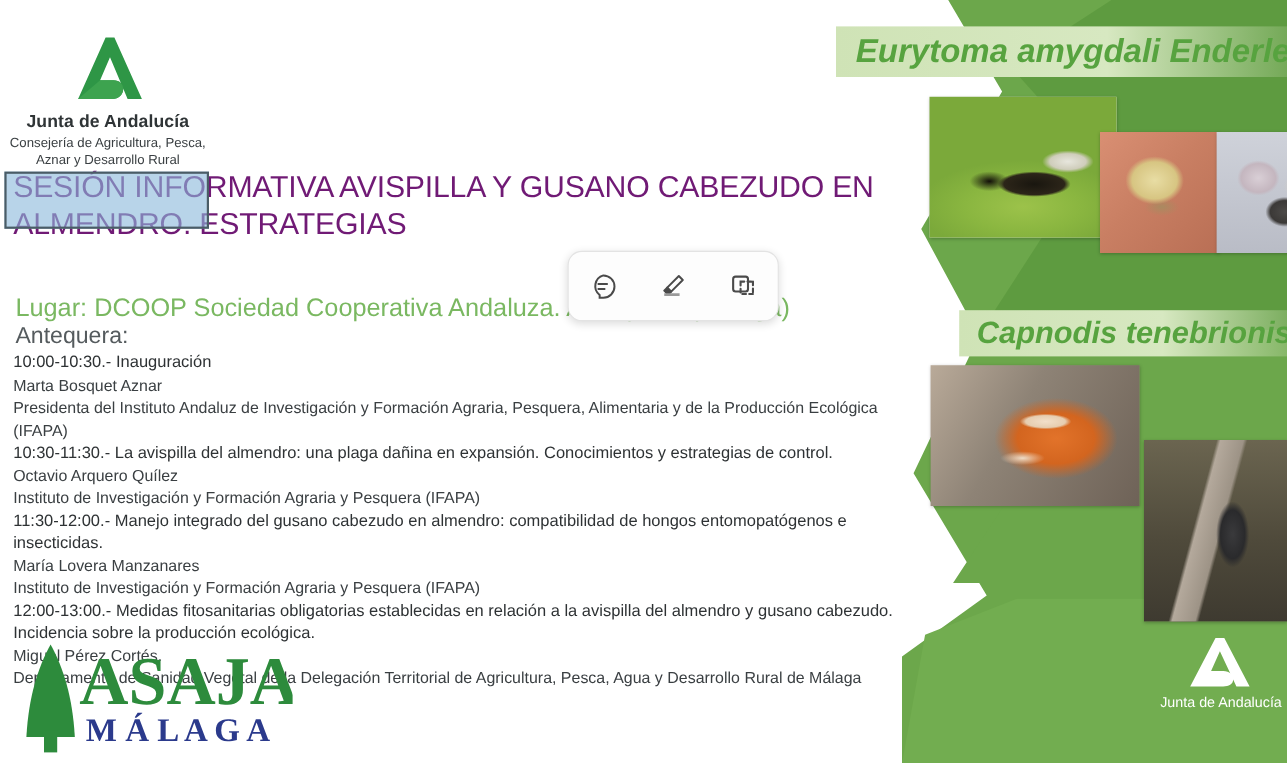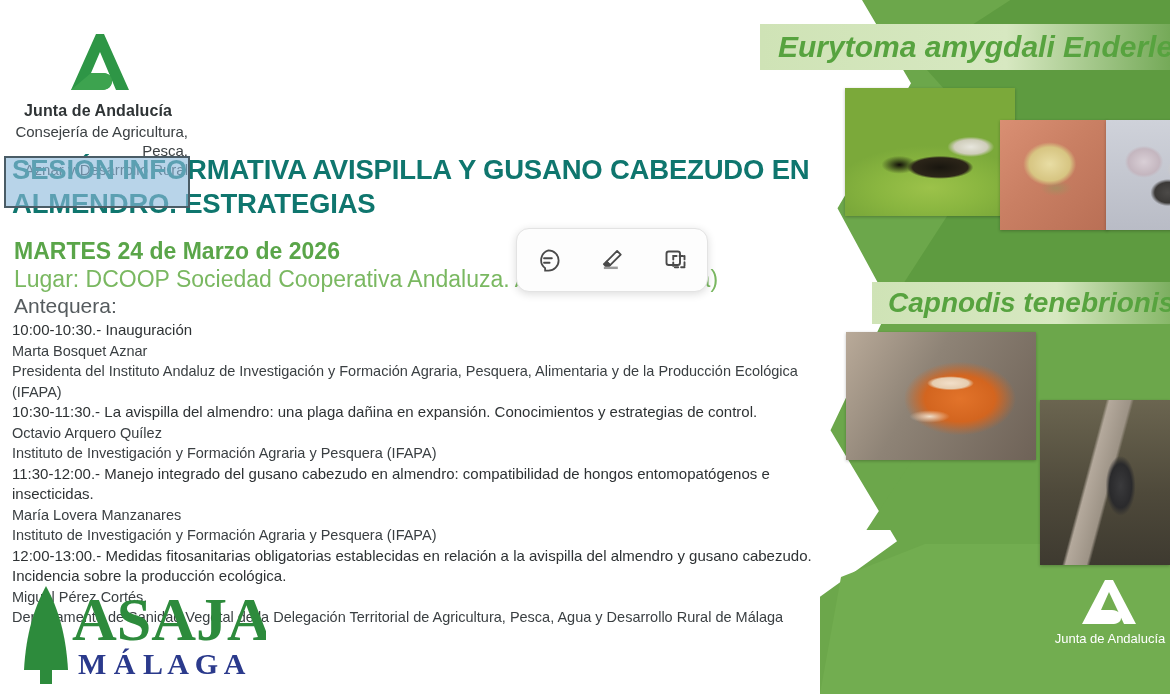--- a/index.html
+++ b/index.html
@@ -62,24 +62,24 @@
     background:
       radial-gradient(ellipse 20px 40px at 62% 52%, #3a3a3c 0%, #2a2a2c 55%, rgba(42,42,44,0) 75%),
       linear-gradient(105deg, rgba(0,0,0,0) 38%, #b4a99c 40%, #9d9386 52%, rgba(0,0,0,0) 54%),
       linear-gradient(#6b6550,#4f4a3b 55%,#3e3a30);}
 
   
   .logo-ja{position:absolute;left:8px;top:28px;width:180px;}
   .logo-ja .mark{width:180px;height:72px;display:block;}
   .logo-ja .name{font-size:16px;font-weight:bold;color:#2f3436;text-align:center;
     margin-top:2px;letter-spacing:.1px;}
-  .logo-ja .sub{font-size:15px;color:#3b4043;text-align:right;line-height:1.25;margin-top:3px;}
+  .logo-ja .sub{font-size:12px;color:#3b4043;text-align:center;line-height:1.25;margin-top:3px;}
 
   .doc-title{position:absolute;left:12px;top:153px;width:830px;
-    font-size:27.5px;font-weight:bold;color:#0f766e;line-height:1.22;letter-spacing:-.2px;}
+    font-size:27.5px;font-weight:normal;color:#701a75;line-height:1.22;letter-spacing:-.2px;}
   .sel-box{position:absolute;left:4px;top:156px;width:186px;height:52px;
     background:rgba(140,186,220,.62);border:2px solid #4a5c66;box-sizing:border-box;}
 
   .doc-date{position:absolute;left:14px;top:238px;font-size:23px;font-weight:bold;color:#5aa549;}
   .doc-place{position:absolute;left:14px;top:266px;font-size:23px;color:#7ab861;white-space:nowrap;}
   .doc-prog-label{position:absolute;left:14px;top:294px;font-size:21px;color:#555b5e;}
 
   .prog{position:absolute;left:12px;top:320px;width:820px;color:#2e3234;}
   .prog .ln{font-size:14.5px;line-height:20.5px;white-space:normal;}
   .prog .b{font-weight:normal;font-size:15px;}
@@ -135,21 +135,20 @@
     <div class="sub">
       <div>Consejería de Agricultura, Pesca,</div>
       <div>Aznar y Desarrollo Rural</div>
     </div>
   </div>
 
   <div class="doc-title">SESIÓN INFORMATIVA AVISPILLA Y GUSANO CABEZUDO EN ALMENDRO. ESTRATEGIAS</div>
 
   <div class="sel-box"></div>
 
-  <div class="doc-date">MARTES 24 de Marzo de 2026</div>
   <div class="doc-place">Lugar: DCOOP Sociedad Cooperativa Andaluza. Antequera (Málaga)</div>
   <div class="doc-prog-label">Antequera:</div>
 
   <div class="prog">
     <div class="ln b">10:00-10:30.- Inauguración</div>
     <div class="ln n">Marta Bosquet Aznar</div>
     <div class="ln n">Presidenta del Instituto Andaluz de Investigación y Formación Agraria, Pesquera, Alimentaria y de la Producción Ecológica (IFAPA)</div>
     <div class="ln b">10:30-11:30.- La avispilla del almendro: una plaga dañina en expansión. Conocimientos y estrategias de control.</div>
     <div class="ln n">Octavio Arquero Quílez</div>
     <div class="ln n">Instituto de Investigación y Formación Agraria y Pesquera (IFAPA)</div>

